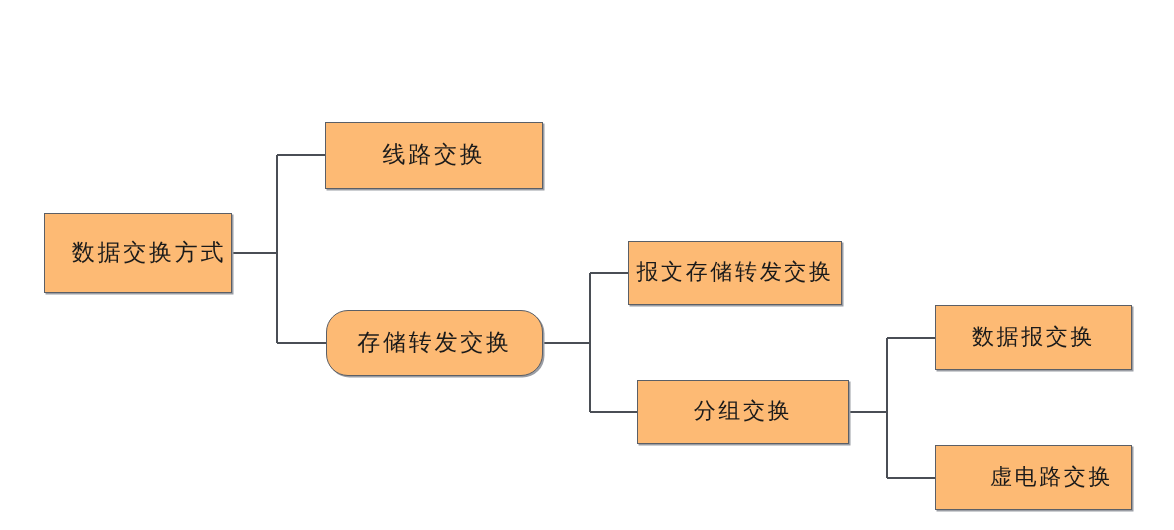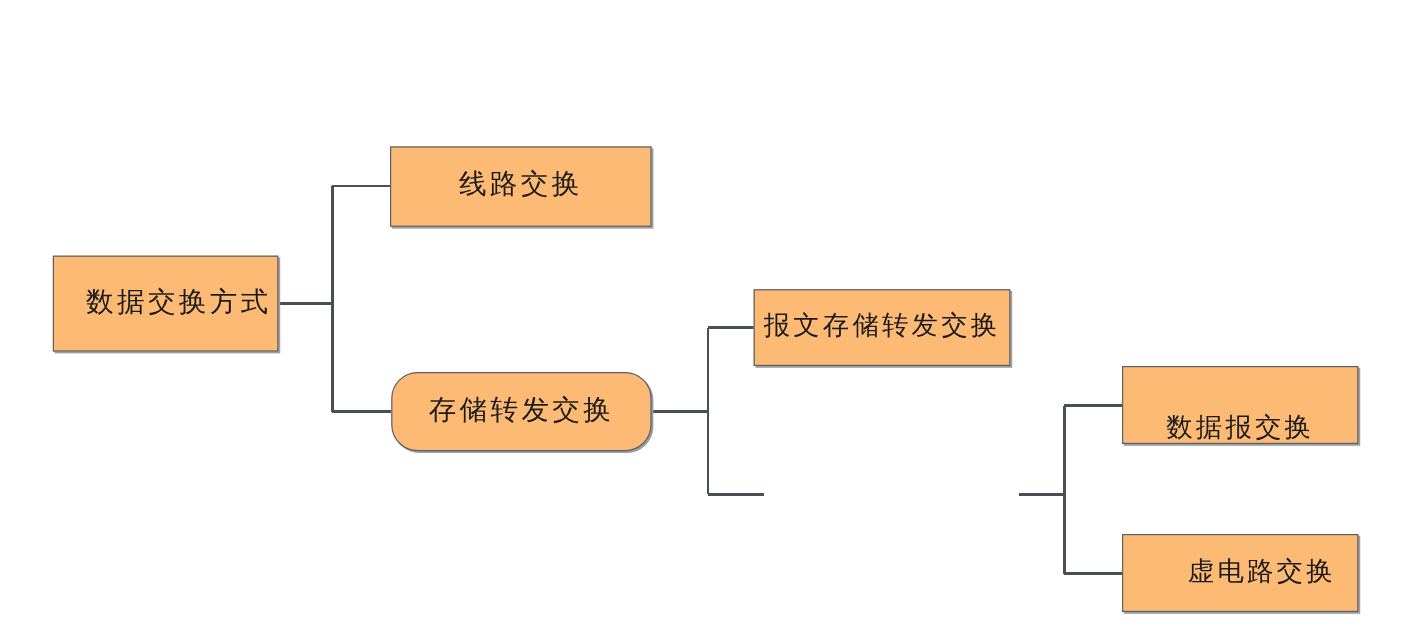--- a/index.html
+++ b/index.html
@@ -42,21 +42,21 @@
   }
   .node-label {
     display: block;
     transform: translateY(-1px);
   }
   .n-root  { left: 44px;  top: 213px; width: 188px; height: 80px; font-size: 23px; padding-left: 22px; }
   .n-l1a   { left: 325px; top: 122px; width: 218px; height: 67px; font-size: 23px; }
   .n-l1b   { left: 326px; top: 310px; width: 217px; height: 66px; font-size: 23px; border-radius: 22px; }
   .n-l2a   { left: 628px; top: 241px; width: 214px; height: 64px; font-size: 22px; }
   .n-l2b   { left: 637px; top: 380px; width: 212px; height: 64px; font-size: 22px; }
-  .n-l3a   { left: 935px; top: 305px; width: 197px; height: 65px; font-size: 22px; align-items: flex-end; }
+  .n-l3a   { left: 935px; top: 305px; width: 197px; height: 65px; font-size: 22px; }
   .n-l3b   { left: 935px; top: 445px; width: 197px; height: 65px; font-size: 22px; padding-left: 36px; }
 </style>
 </head>
 <body>
 
 <div id="diagram-canvas">
 
   <svg id="connector-layer" viewBox="0 0 1174 530" width="1174" height="530" xmlns="http://www.w3.org/2000/svg">
     <g fill="none" stroke="#4a4e55" stroke-width="2.4" stroke-linecap="butt" shape-rendering="crispEdges">
 
@@ -77,20 +77,23 @@
   </div>
 
   <div class="node-box n-l1b">
     <span class="node-label">存储转发交换</span>
   </div>
 
   <div class="node-box n-l2a">
     <span class="node-label">报文存储转发交换</span>
   </div>
 
+  <div class="node-box n-l2b">
+    <span class="node-label">分组交换</span>
+  </div>
 
   <div class="node-box n-l3a">
     <span class="node-label">数据报交换</span>
   </div>
 
   <div class="node-box n-l3b">
     <span class="node-label">虚电路交换</span>
   </div>
 
 </div>

